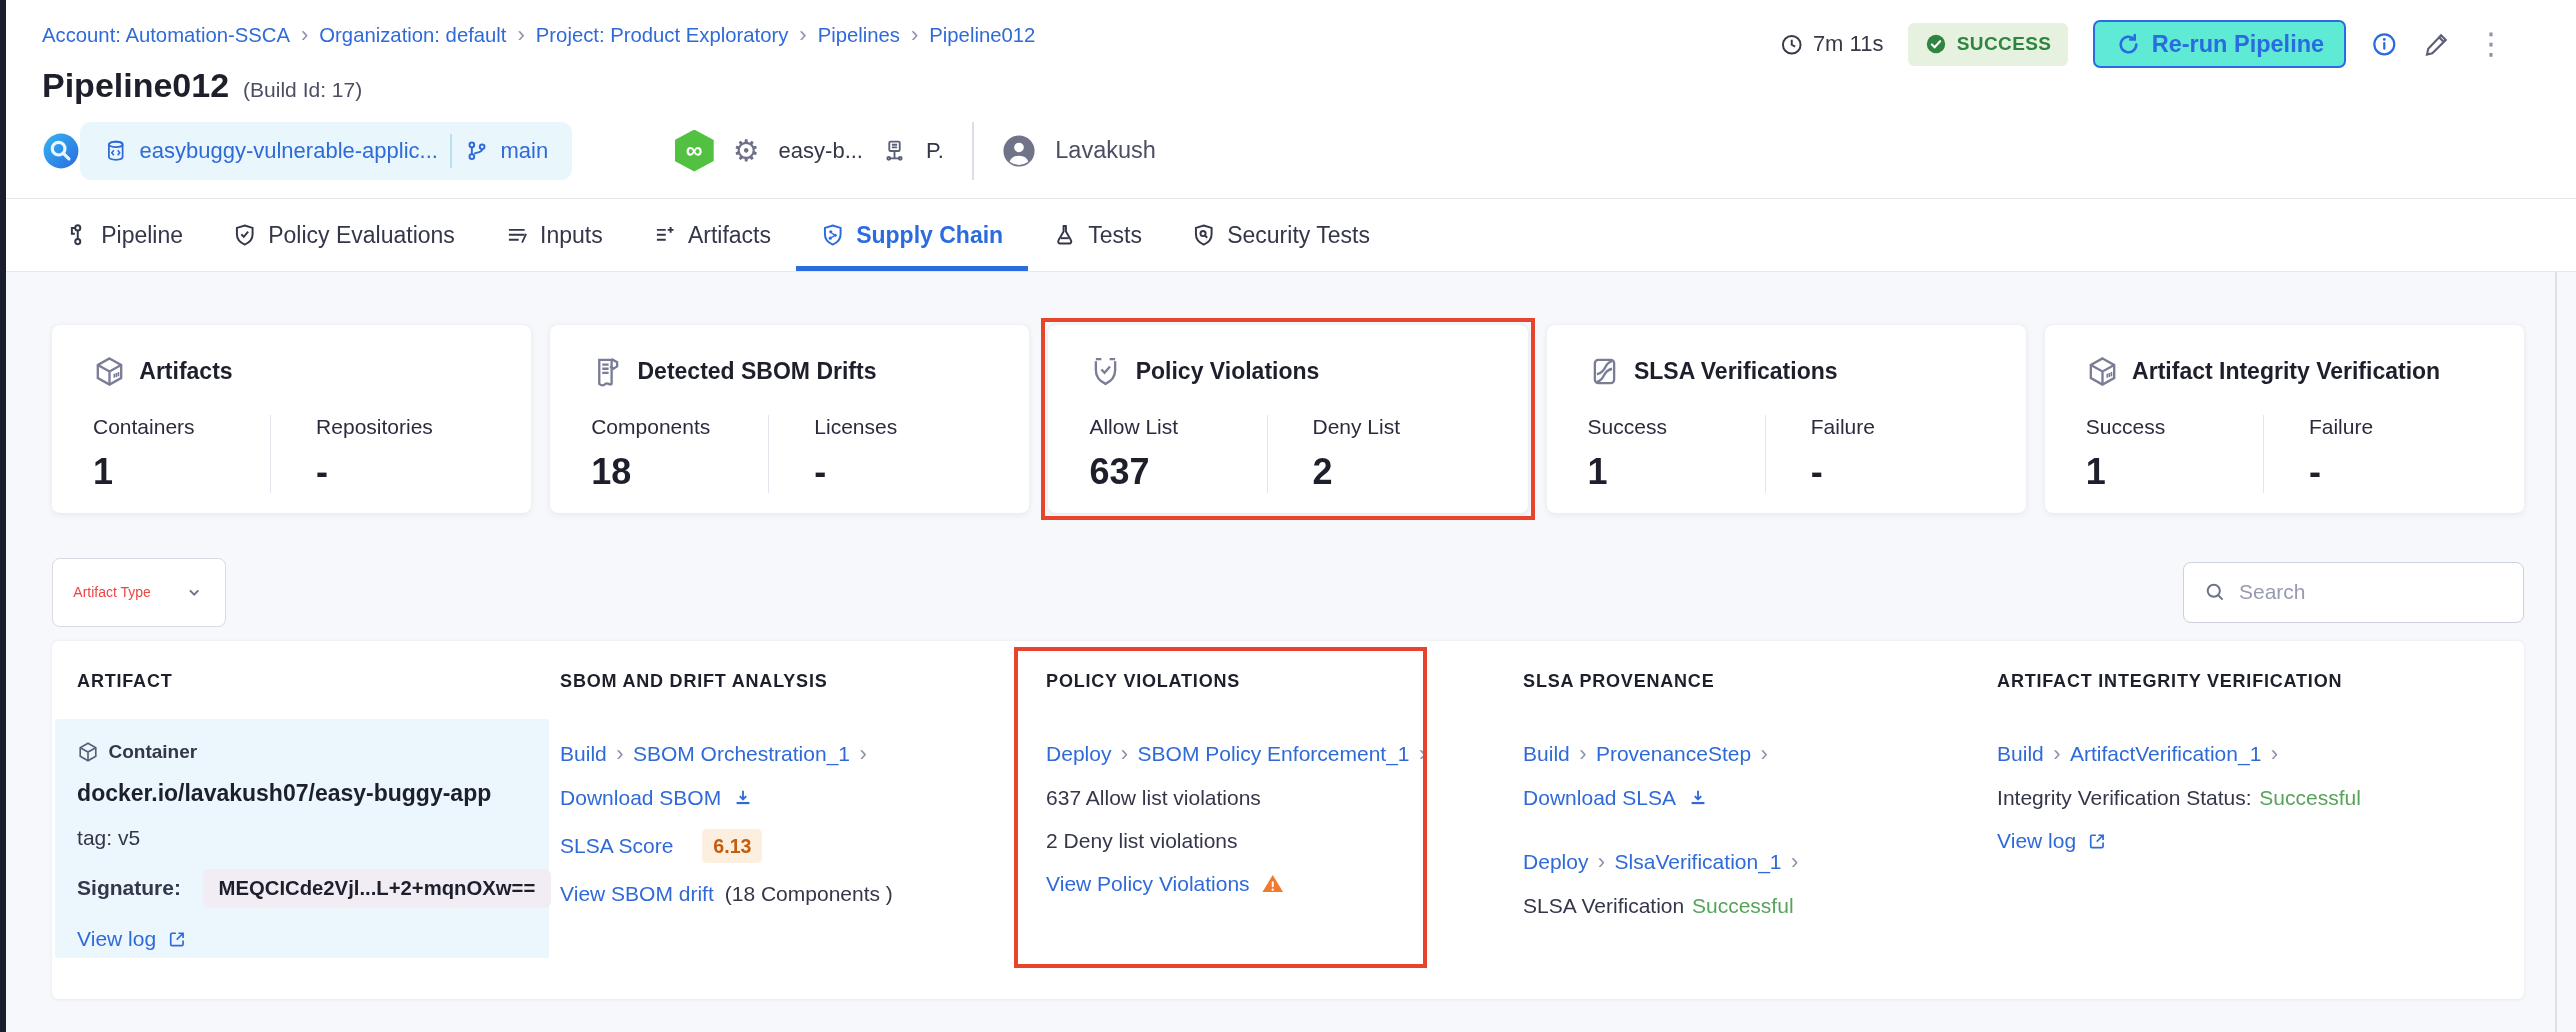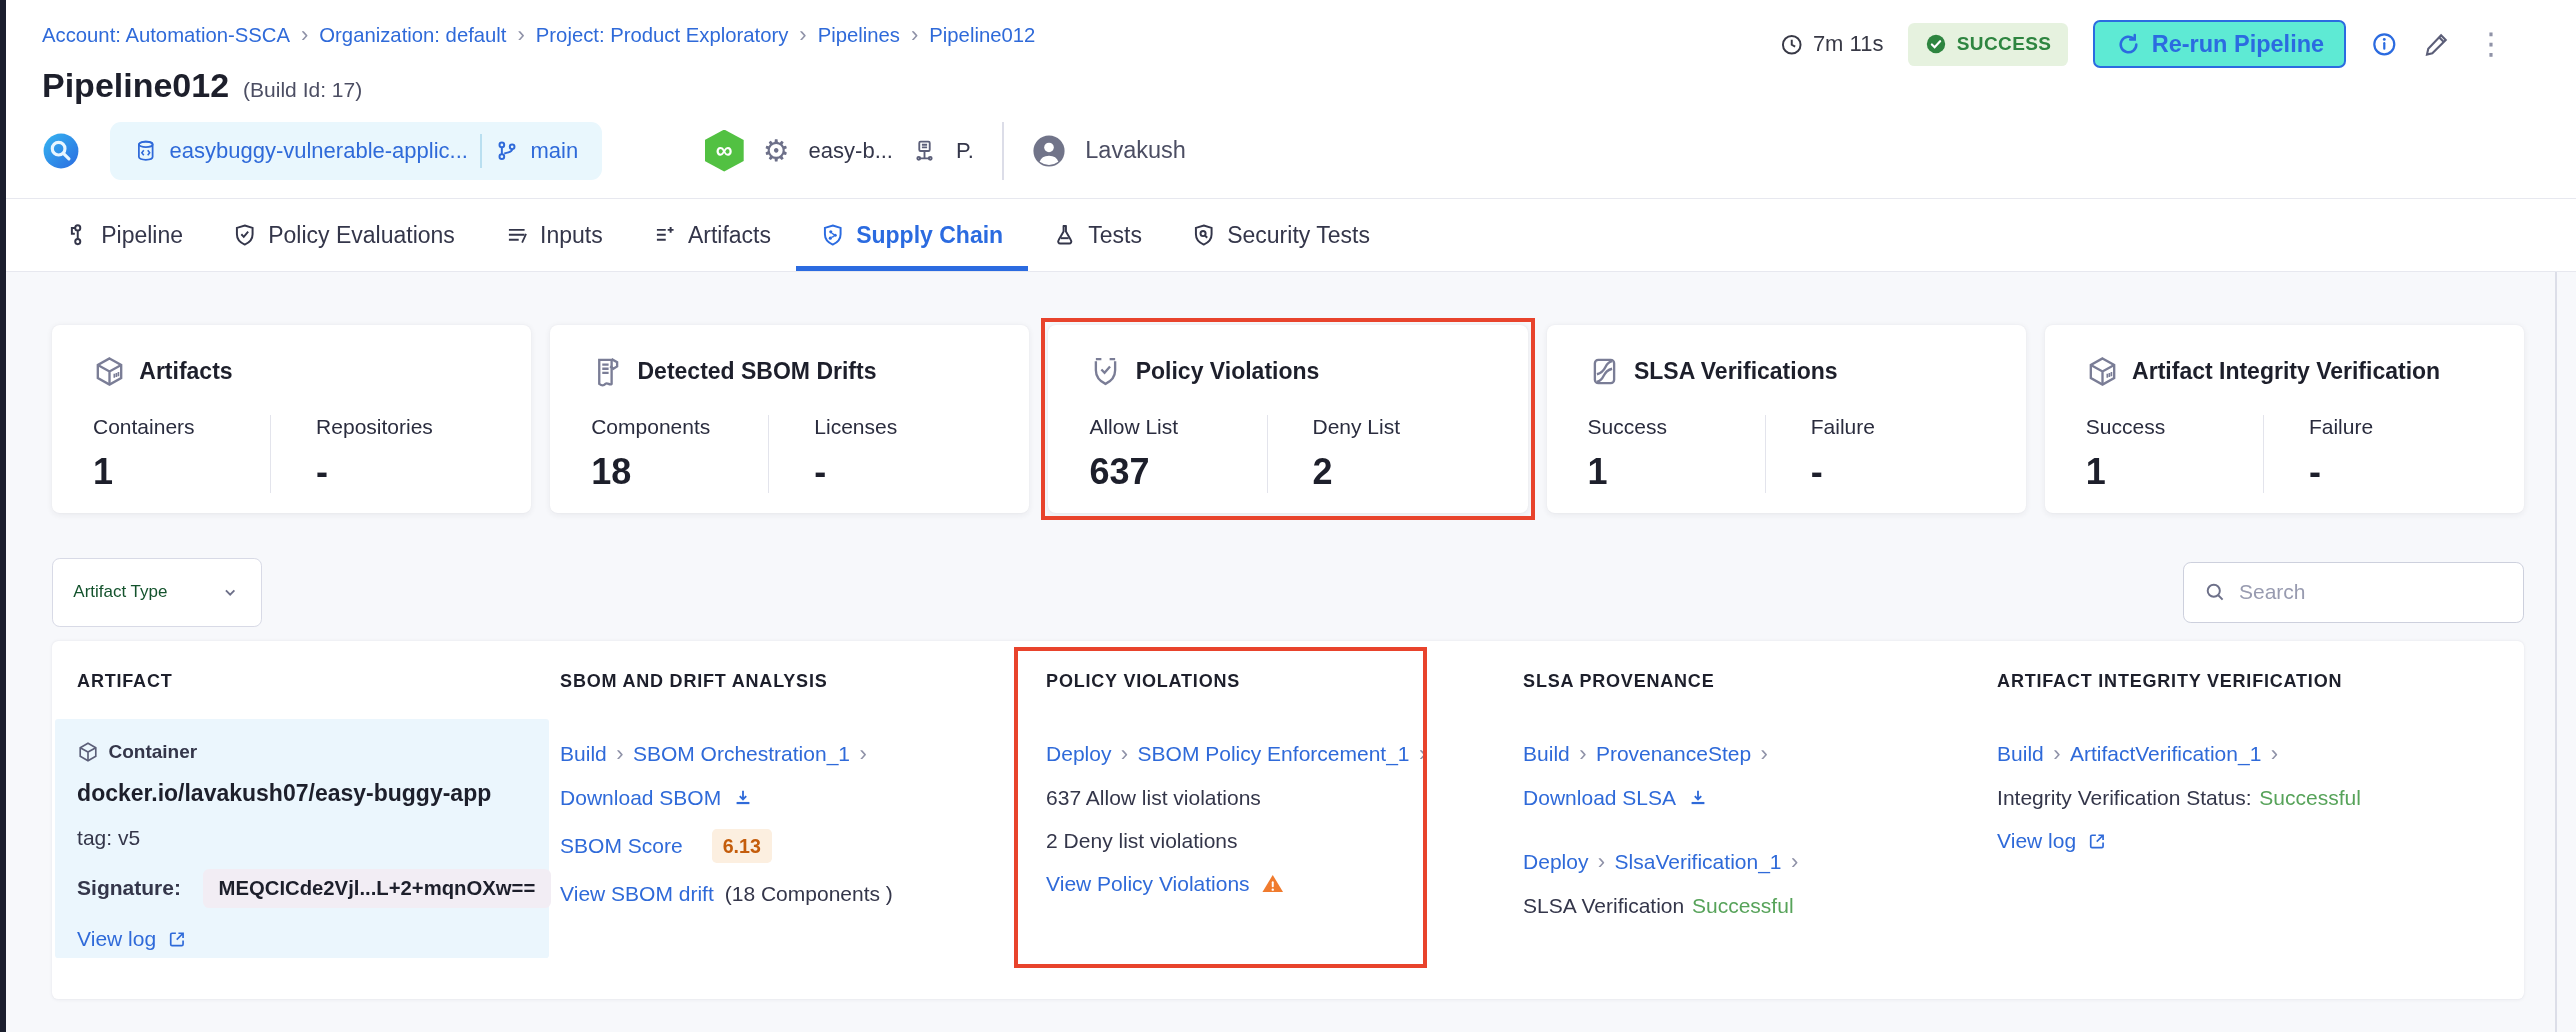--- a/index.html
+++ b/index.html
@@ -26,21 +26,21 @@
     font-family: inherit; }
   .icon-btn { background: none; border: none; cursor: pointer; display: flex; align-items: center; }
   .kebab { font-size: 30px; color: #9093a8; line-height: 1; letter-spacing: 0; }
 
   .title-row { margin-top: 19px; display: flex; align-items: baseline; gap: 14px; }
   .title-row h1 { font-size: 34px; font-weight: bold; color: #1d1f2b; }
   .build-id { font-size: 21px; color: #4c4e63; }
 
   .meta-row { margin-top: 17px; display: flex; align-items: center; }
   .trigger-icon { width: 38px; height: 38px; }
-  .repo-pill { margin-left: 30px; display: flex; align-items: center; gap: 12.5px; background: #e9f7fd;
+  .repo-pill { margin-left: 0; display: flex; align-items: center; gap: 12.5px; background: #e9f7fd;
     border-radius: 11px; height: 58px; padding: 0 23.5px; color: #2f6ad9; font-size: 22px; }
   .repo-pill a { color: #2f6ad9; text-decoration: none; cursor: pointer; }
   .pill-divider { width: 1.6px; height: 34px; background: #b9dff0; }
   .exec-group { margin-left: 103px; display: flex; align-items: center; gap: 19px; font-size: 22px; color: #34364a; }
   .hexagon { width: 39px; height: 42px; background: #52c142; clip-path: polygon(50% 0,100% 25%,100% 75%,50% 100%,0 75%,0 25%);
     display: flex; align-items: center; justify-content: center; color: #fff; font-size: 23.5px; font-weight: bold; }
   .gear { font-size: 30px; color: #6d7089; line-height: 1; }
   .vert-divider { width: 1.6px; height: 58px; background: #dcdde8; margin: 0 9.4px; }
   .avatar { width: 34px; height: 34px; }
   .username { font-size: 23.5px; color: #4c4e63; }
@@ -63,23 +63,23 @@
   .card-head { display: flex; align-items: center; gap: 13.3px; font-size: 23px; font-weight: bold; color: #1d1f2b; }
   .card-head svg { color: #7a7d96; flex: none; }
   .card-stats { margin-top: 26.6px; display: flex; }
   .stat { flex: 1; min-width: 0; }
   .stat + .stat { border-left: 1.6px solid #e3e4ec; padding-left: 45px; }
   .stat-label { font-size: 21px; color: #2a2c3e; }
   .stat-value { font-size: 36px; font-weight: bold; color: #1d1f2b; margin-top: 12.5px; }
   .annotation-card { position: absolute; inset: -7px; border: 4.7px solid #e8432c; z-index: 5; pointer-events: none; }
 
   .filter-row { display: flex; justify-content: space-between; align-items: center; margin-bottom: 14px; height: 70px; }
-  .dropdown { width: 210px; height: 69px; background: #fff; border: 1.6px solid #d8dae6; border-radius: 7.8px;
-    display: flex; align-items: center; justify-content: space-between; padding: 0 20.3px; font-size: 17px;
-    color: #14532d; cursor: pointer; }
+  .dropdown { width: 174px; height: 69px; background: #fff; border: 1.6px solid #d8dae6; border-radius: 7.8px;
+    display: flex; align-items: center; justify-content: space-between; padding: 0 20.3px; font-size: 14px;
+    color: #ef4444; cursor: pointer; }
   .searchbox { width: 341px; height: 61px; background: #fff; border: 1.6px solid #cdd0dd; border-radius: 7.8px;
     display: flex; align-items: center; gap: 12.5px; padding: 0 19px; }
   .searchbox input { border: none; outline: none; font-size: 21px; width: 100%; font-family: inherit; color: #1d1f2b; background: transparent; }
   .searchbox input::placeholder { color: #989bb0; }
 
   
   .table-card { position: relative; background: #fff; border-radius: 6.3px; height: 358px; padding: 3.1px;
     box-shadow: 0 0.8px 3.9px rgba(40,41,61,0.06), 0 0 1.6px rgba(40,41,61,0.05); }
   .thead, .trow { display: grid; grid-template-columns: 494px 486px 477px 474px 1fr; }
   .thead { height: 75px; align-items: center; }
@@ -495,21 +495,21 @@
         <div class="line">
           <a>Download SBOM</a>
           <span class="link-icon">
             <svg width="22" height="22" viewBox="0 0 24 24" fill="none" stroke="#2f6ad9" stroke-width="2">
               <path d="M12 4v9M8.5 10l3.5 3.5L15.5 10"></path>
                 <path d="M5 17.5h14" stroke-width="2.4"></path>
             </svg>
           </span>
         </div>
         <div class="line">
-          <a>SBOM Score</a>
+          <a>SLSA Score</a>
           <span class="score-badge">6.13</span>
         </div>
         <div class="line">
           <a>View SBOM drift</a>
           <span class="plain">(18 Components )</span>
         </div>
       </div>
 
       <div class="cell">
         <div class="line">

